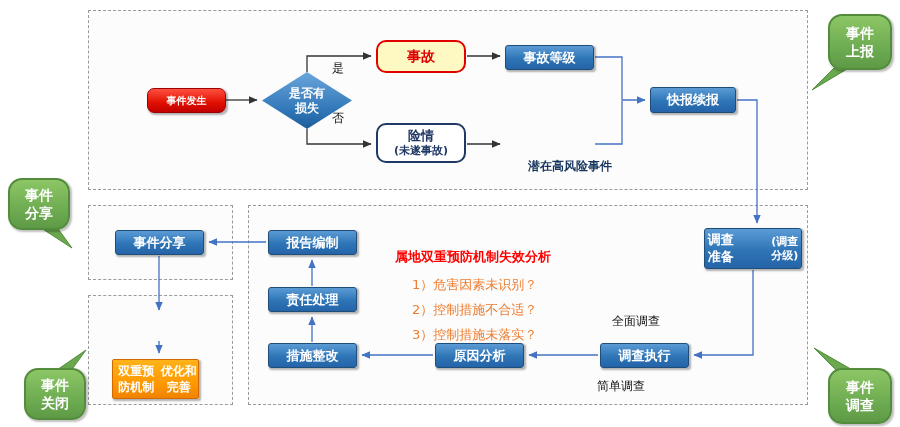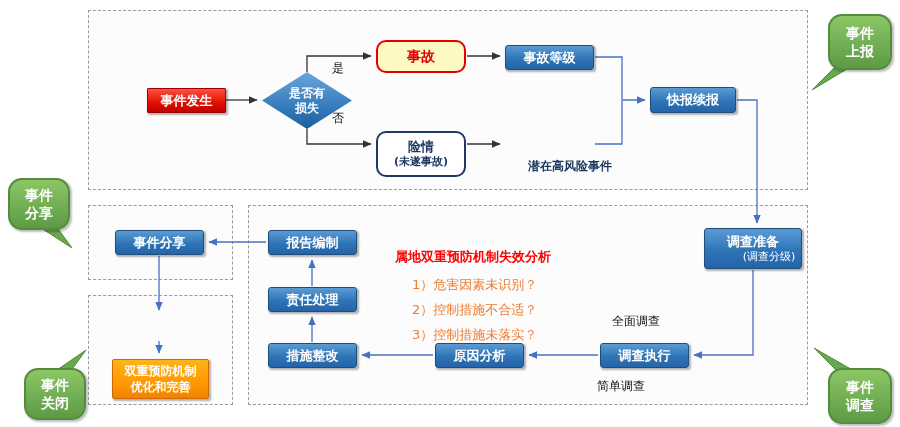--- a/index.html
+++ b/index.html
@@ -12,21 +12,21 @@
   .arrows { position:absolute; left:0; top:0; width:900px; height:427px; z-index:1; pointer-events:none; }
 
   .node { position:absolute; display:flex; align-items:center; justify-content:center;
           text-align:center; font-weight:bold; color:#fff; z-index:3; }
 
   .bluebox { background:linear-gradient(180deg,#5b9bd5 0%,#2e75b6 55%,#2563a8 100%);
              border:1px solid #1f4e79; border-radius:3px; font-size:13px;
              box-shadow:1.5px 1.5px 2px rgba(0,0,0,.3); }
 
   .redbox { background:linear-gradient(180deg,#ff5040 0%,#e01000 60%,#c00000 100%);
-            border:1px solid #9c0000; border-radius:1px; font-size:13px;
+            border:1px solid #9c0000; border-radius:7px; font-size:10px;
             box-shadow:1.5px 1.5px 2px rgba(0,0,0,.3);text-align:right; }
 
   .outline-red { background:#fef9c3; border:2px solid #e00000; border-radius:10px;
                  color:#e00000; font-size:14px; }
   .outline-navy { background:#ffffff; border:2px solid #1f3864; border-radius:10px;
                   color:#1f3864; font-size:13px; line-height:1.25; }
   .outline-navy .sub { font-size:11px; }
 
   .diamond { position:absolute; left:262px; top:72px; width:90px; height:57px;
              background:linear-gradient(180deg,#6aa5dc 0%,#2e75b6 70%,#1f5c9a 100%);
@@ -42,21 +42,21 @@
             border:2px solid #538c3c; border-radius:14px; color:#fff; font-weight:bold;
             font-size:14px; line-height:1.3; display:flex; align-items:center; justify-content:center;
             text-align:center; z-index:4; box-shadow:1.5px 1.5px 2px rgba(0,0,0,.25); }
 
   .lbl { position:absolute; z-index:3; font-size:12px; color:#111; white-space:nowrap; }
   .lbl-navy { color:#17375e; font-weight:bold;margin-left:31px; }
   .analysis-title { position:absolute; z-index:3; font-size:13px; font-weight:bold; color:#ff0000; white-space:nowrap; }
   .analysis-list { position:absolute; z-index:3; font-size:13px; color:#ed7d31; }
   .analysis-list div { line-height:25px; white-space:nowrap; }
 
-  .prep-sub { font-size:11px; font-weight:normal;margin-left:32px; }
+  .prep-sub { font-size:11px; font-weight:bold;margin-left:32px; }
 </style>
 </head>
 <body>
 
 <div class="canvas">
 
   <div class="dashedbox" style="left:88px;top:10px;width:720px;height:180px"></div>
   <div class="dashedbox" style="left:248px;top:205px;width:560px;height:200px"></div>
   <div class="dashedbox" style="left:88px;top:205px;width:145px;height:75px"></div>
   <div class="dashedbox" style="left:88px;top:295px;width:145px;height:110px"></div>
@@ -102,33 +102,33 @@
     <div>损失</div>
   </div>
 
   <span class="lbl" style="left:332px;top:60px">是</span>
   <span class="lbl" style="left:332px;top:110px">否</span>
 
   <div class="node outline-red" style="left:376px;top:40px;width:90px;height:33px">事故</div>
 
   <div class="node bluebox" style="left:505px;top:45px;width:89px;height:25px">事故等级</div>
 
-  <div class="node outline-navy" style="left:376px;top:131px;width:90px;height:46px">
+  <div class="node outline-navy" style="left:376px;top:123px;width:90px;height:40px">
     <div>
       <div>险情</div>
       <div class="sub">(未遂事故)</div>
     </div>
   </div>
 
 
   <span class="lbl lbl-navy" style="left:497px;top:158px">潜在高风险事件</span>
 
   <div class="node bluebox" style="left:650px;top:87px;width:86px;height:26px">快报续报</div>
 
-  <div class="node bluebox" style="left:704px;top:228px;width:98px;height:41px;flex-direction:column;line-height:1.25">
+  <div class="node bluebox" style="left:704px;top:228px;width:98px;height:41px;flex-direction:row;line-height:1.25">
     <div>调查准备</div>
     <div class="prep-sub">(调查分级)</div>
   </div>
 
   <span class="lbl" style="left:612px;top:313px">全面调查</span>
   <span class="lbl" style="left:597px;top:378px">简单调查</span>
 
   <div class="node bluebox" style="left:600px;top:343px;width:89px;height:25px">调查执行</div>
 
   <div class="node bluebox" style="left:435px;top:343px;width:89px;height:25px">原因分析</div>
@@ -143,21 +143,21 @@
 
   <div class="analysis-list" style="left:412px;top:272px">
     <div>1）危害因素未识别？</div>
     <div>2）控制措施不合适？</div>
     <div>3）控制措施未落实？</div>
   </div>
 
   <div class="node bluebox" style="left:115px;top:230px;width:89px;height:25px">事件分享</div>
 
 
-  <div class="node orangebox" style="left:112px;top:359px;width:97px;height:40px;flex-direction:column">
+  <div class="node orangebox" style="left:112px;top:359px;width:87px;height:40px;flex-direction:row">
     <div>双重预防机制</div>
     <div>优化和完善</div>
   </div>
 
   <div class="bubble" style="left:828px;top:14px;width:64px;height:56px;flex-direction:column">
     <div>事件</div>
     <div>上报</div>
   </div>
 
   <div class="bubble" style="left:8px;top:178px;width:62px;height:52px;flex-direction:column">

